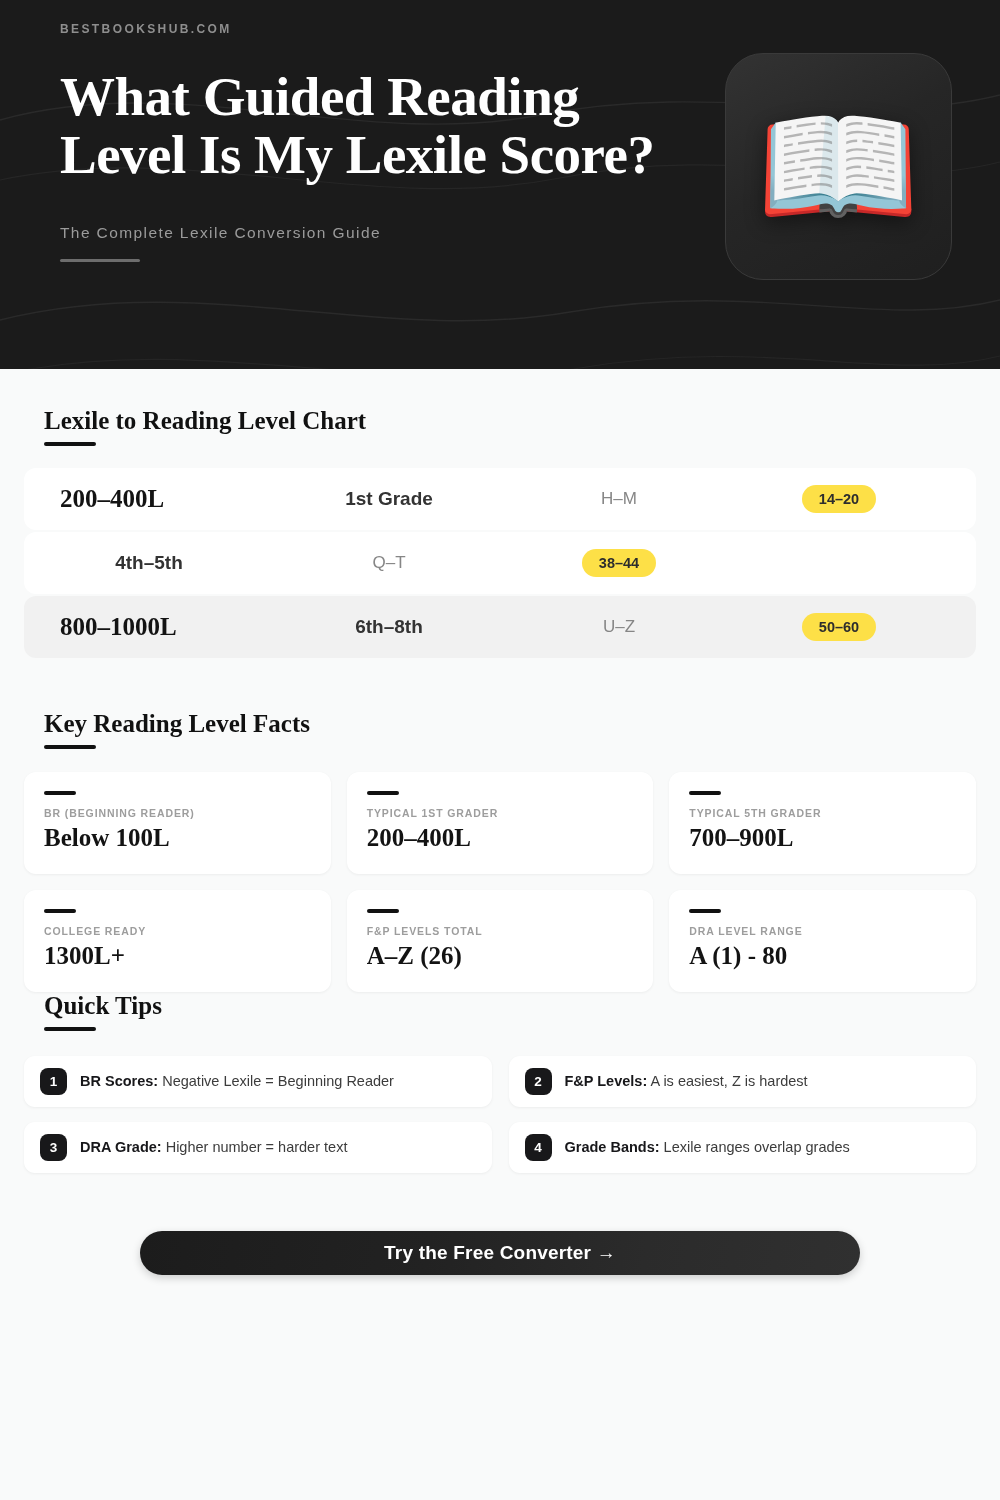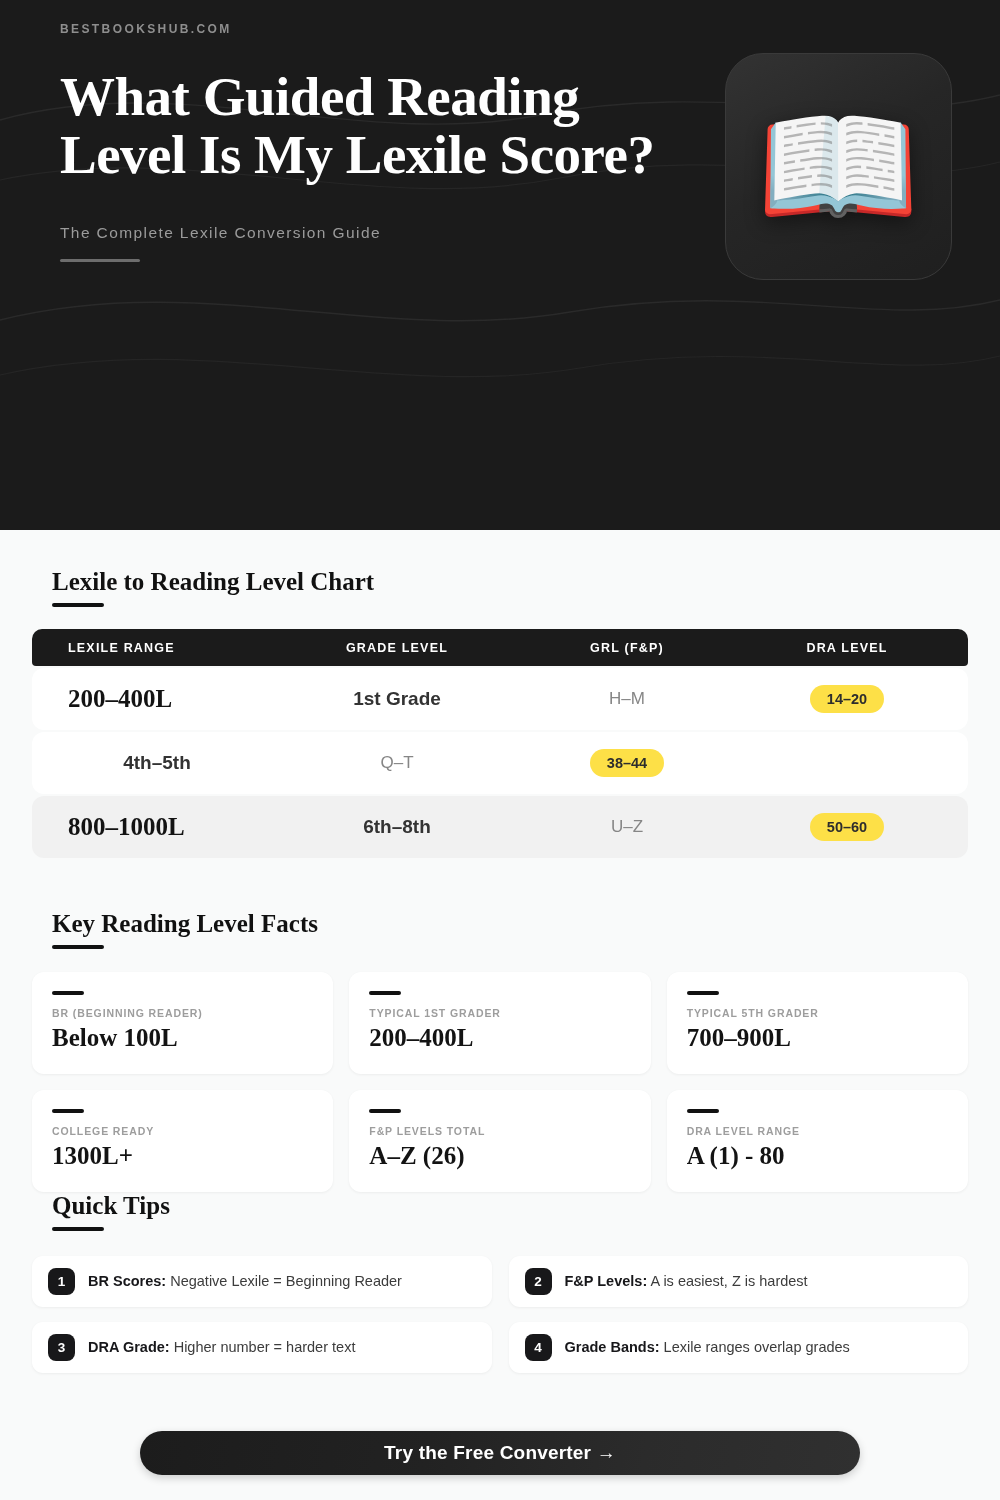--- a/index.html
+++ b/index.html
@@ -13,21 +13,21 @@
     font-family: "Liberation Sans", sans-serif;
     background: #f9fafa;
     position: relative;
     overflow: hidden;
   }
 
   
   .hero {
     position: relative;
     width: 1000px;
-    height: 530px;
+    height: 369px;
     background: #1b1b1b;
     overflow: hidden;
   }
   .hero-waves {
     position: absolute;
     inset: 0;
     width: 1000px;
     height: 411px;
     pointer-events: none;
   }
@@ -83,21 +83,21 @@
   }
   .hero-icon-glyph {
     font-size: 132px;
     line-height: 1;
     filter: drop-shadow(0 6px 10px rgba(0,0,0,0.45));
   }
 
   
   .content {
     position: relative;
-    padding: 0 32px;
+    padding: 0 24px;
   }
 
   .section-head {
     position: relative;
     font-family: "Liberation Serif", serif;
     font-weight: bold;
     font-size: 25px;
     color: #111111;
     padding: 0 0 0 20px;
   }
@@ -295,26 +295,20 @@
 </div>
 
 <div class="content">
 
   <div class="section-head" style="margin-top:38px;">
     <span>Lexile to Reading Level Chart</span>
     <span class="bar"></span>
   </div>
 
   <div class="table-wrap">
-    <div class="table-row table-header">
-      <div class="cell c-lexile">LEXILE RANGE</div>
-      <div class="cell c-grade">GRADE LEVEL</div>
-      <div class="cell c-grl">GRL (F&amp;P)</div>
-      <div class="cell c-dra">DRA LEVEL</div>
-    </div>
 
     <div class="table-row data-row odd">
       <div class="cell c-lexile v-lexile">200–400L</div>
       <div class="cell c-grade v-grade">1st Grade</div>
       <div class="cell c-grl v-grl">H–M</div>
       <div class="cell c-dra">
         <span class="badge-dra">14–20</span>
       </div>
     </div>
 

